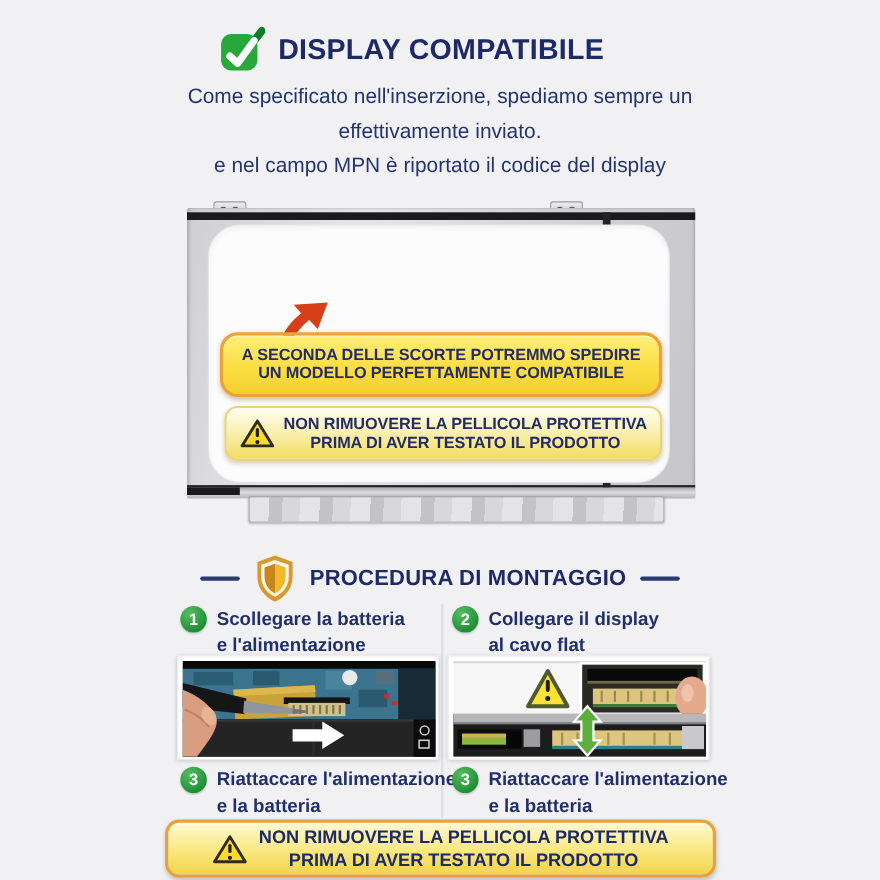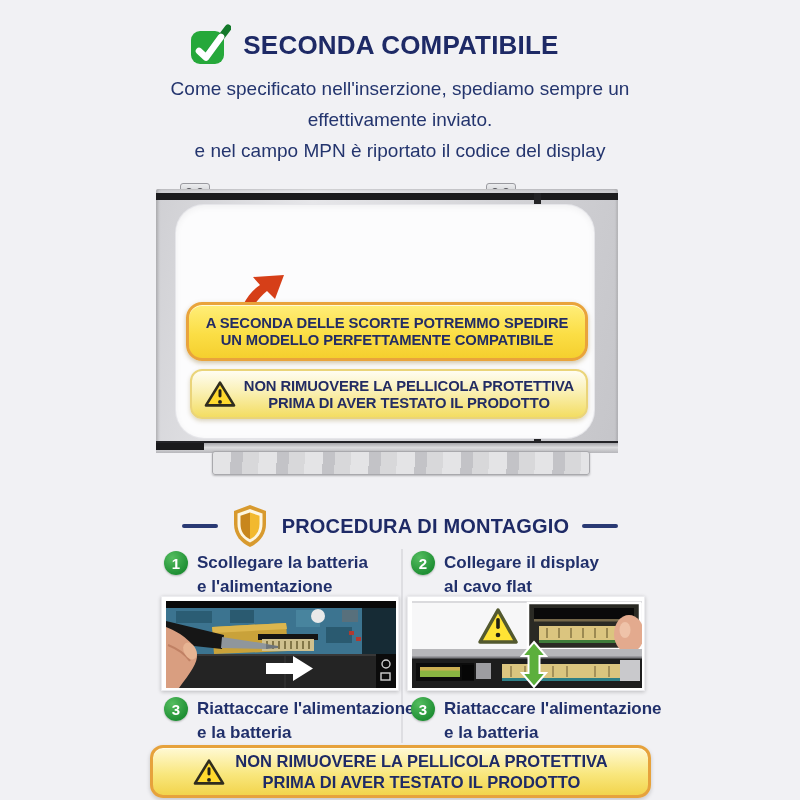--- a/index.html
+++ b/index.html
@@ -7,21 +7,21 @@
           font-family:"Liberation Sans",sans-serif;color:#1e2a66;}
   
   .title-row{position:absolute;top:24px;left:0;width:800px;display:flex;align-items:center;
              justify-content:center;gap:12px;transform:translateX(-26px);}
   .title-row h1{margin:0;font-size:26px;font-weight:bold;color:#1e2a66;letter-spacing:.2px;}
   .check-icon{width:42px;height:42px;display:block;}
   .paragraph{position:absolute;top:73px;left:60px;width:680px;text-align:center;
              font-size:19px;line-height:31px;color:#24356e;}
   .paragraph span{display:block;white-space:nowrap;}
   
-  .panel{position:absolute;left:156px;top:183px;width:386px;height:292px;}
+  .panel{position:absolute;left:170px;top:183px;width:386px;height:292px;}
   .bracket{position:absolute;top:0;width:30px;height:15px;border-radius:3px;
            background:linear-gradient(#ecedef,#c3c3c8);border:1px solid #9a9aa0;box-sizing:border-box;}
   .bracket i{position:absolute;top:4px;width:6px;height:6px;border-radius:50%;background:#55555c;}
   .bracket i.h1{left:5px;} .bracket i.h2{left:16px;}
   .bracket.bl{left:24px;} .bracket.br{right:26px;}
   .panel-back{position:absolute;top:6px;left:0;width:462px;height:264px;border-radius:2px;
               background:linear-gradient(105deg,#cfcfd3,#e6e6e9 30%,#d2d2d6 68%,#c5c5c9);
               box-shadow:inset 2px 0 3px rgba(0,0,0,.18), inset -2px 0 2px rgba(0,0,0,.10);}
   .strip-top{position:absolute;top:10px;left:0;width:462px;height:7px;background:#1b1b1d;}
   .strip-right{position:absolute;top:10px;right:1px;width:7px;height:254px;background:#232326;}
@@ -78,21 +78,21 @@
 <body>
 
 <div class="canvas">
 
   <div class="title-row">
     <svg class="check-icon" viewBox="0 0 42 42">
       <rect x="2" y="7" width="33" height="33" rx="9" fill="#26a83a"></rect>
       <polyline points="17,33 39,4" fill="none" stroke="#14792a" stroke-width="7" stroke-linecap="round"></polyline>
       <polyline points="10,27 17,33.5 32,13" fill="none" stroke="#ffffff" stroke-width="6.6" stroke-linecap="round" stroke-linejoin="round"></polyline>
     </svg>
-    <h1>SECONDA COMPATIBILE</h1>
+    <h1>DISPLAY COMPATIBILE</h1>
   </div>
   <div class="paragraph">
     <span>Come specificato nell'inserzione, spediamo sempre un</span>
     <span>effettivamente inviato.</span>
     <span>e nel campo MPN è riportato il codice del display</span>
   </div>
 
   <div class="panel">
     <div class="bracket bl">
         <i class="h1"></i>

